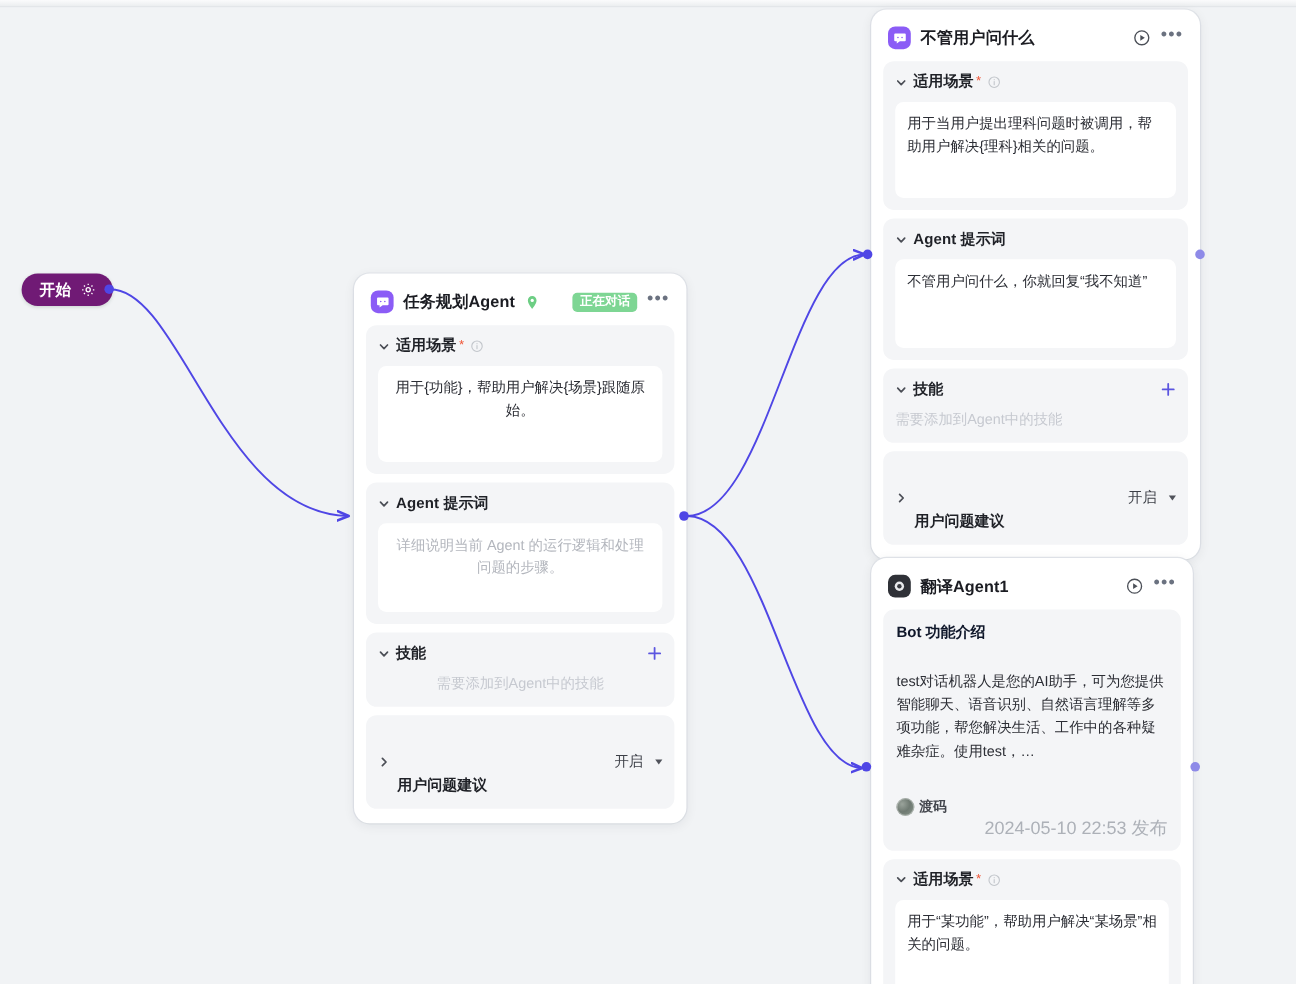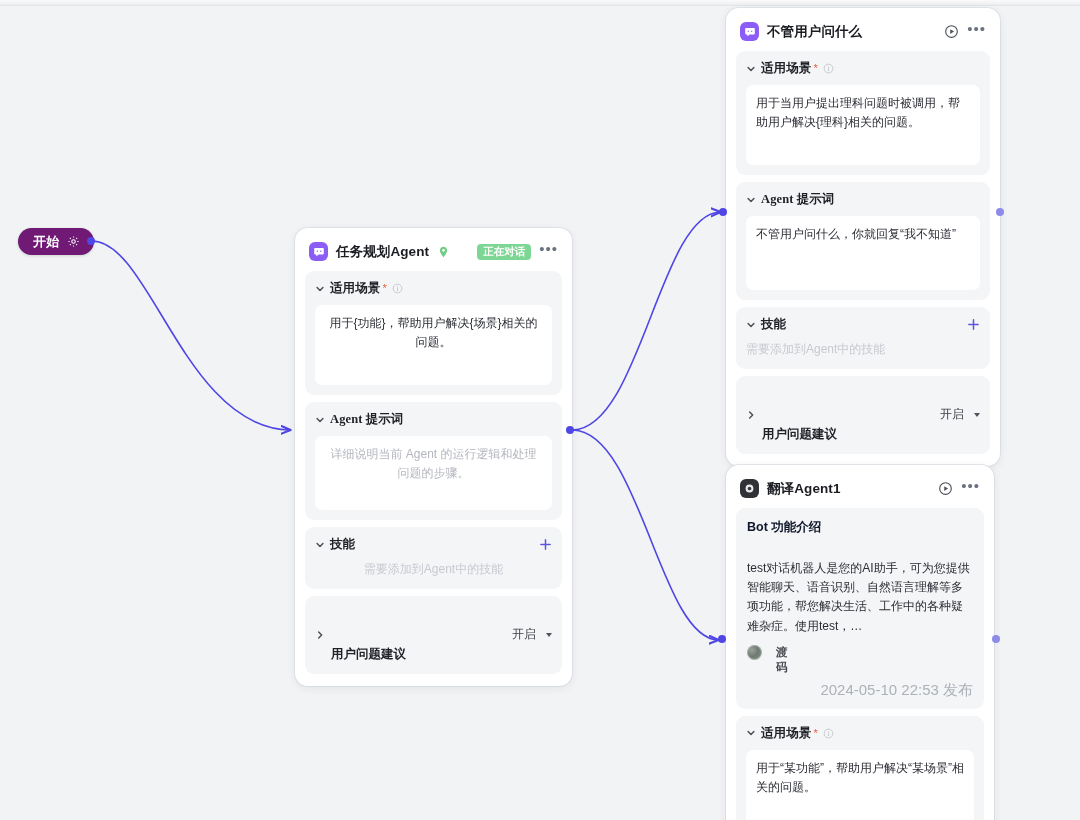--- a/index.html
+++ b/index.html
@@ -143,21 +143,20 @@
     width: 10px; height: 10px;
     flex: 0 0 auto;
     display: block;
   }
   .section-title {
     font-size: 12.5px;
     font-weight: 700;
     color: #1f2127;
     letter-spacing: 0.1px;
     white-space: nowrap;
-    font-family: Liberation Serif, serif;
   }
   .required-star {
     color: #f05a3c;
     font-size: 11px;
     line-height: 1;
     margin-left: -3px;
   }
   .info-icon { width: 11px; height: 11px; display:block; opacity:.55; flex:0 0 auto;}
   .sec-spacer { flex: 1 1 auto; }
   .plus-icon { width: 13px; height: 13px; display:block; flex:0 0 auto; }
@@ -226,22 +225,22 @@
     margin-bottom: 23px;
   }
   .bot-intro-body {
     font-size: 12px;
     line-height: 1.6;
     color: #2c2e35;
     margin-bottom: 9px;
   }
   .bot-meta {
     display: flex;
-    align-items: flex-start;
-    gap: 14px;
+    align-items: center;
+    gap: 4px;
   }
   .avatar {
     width: 15px; height: 15px;
     border-radius: 50%;
     background: radial-gradient(circle at 32% 34%, #9aa39b 0%, #6f7a72 45%, #8d9a90 100%);
     flex: 0 0 auto;
     box-shadow: inset 0 0 0 1px rgba(255,255,255,.35);
   }
   .bot-author {
     font-size: 11.5px;
@@ -327,21 +326,21 @@
         </span>
         <span class="section-title">适用场景</span>
         <span class="required-star">*</span>
         <span>
           <svg class="info-icon" viewBox="0 0 24 24" fill="none" stroke="#9aa0a8" stroke-width="2">
               <circle cx="12" cy="12" r="9.5"></circle>
               <path d="M12 10.6v6M12 7.2v.2" stroke-linecap="round"></path>
             </svg>
         </span>
       </div>
-      <div class="textbox tb-h80">用于{功能}，帮助用户解决{场景}相关的问题。</div>
+      <div class="textbox tb-h80">用于{功能}，帮助用户解决{场景}跟随原始。</div>
     </div>
 
     <div class="section">
       <div class="section-head">
         <span>
           <svg class="chev" viewBox="0 0 12 12" fill="none" stroke="#4b4e56" stroke-width="1.7" stroke-linecap="round" stroke-linejoin="round">
               <path d="M2.5 4.2L6 7.8 9.5 4.2"></path>
             </svg>
         </span>
         <span class="section-title">Agent 提示词</span>

